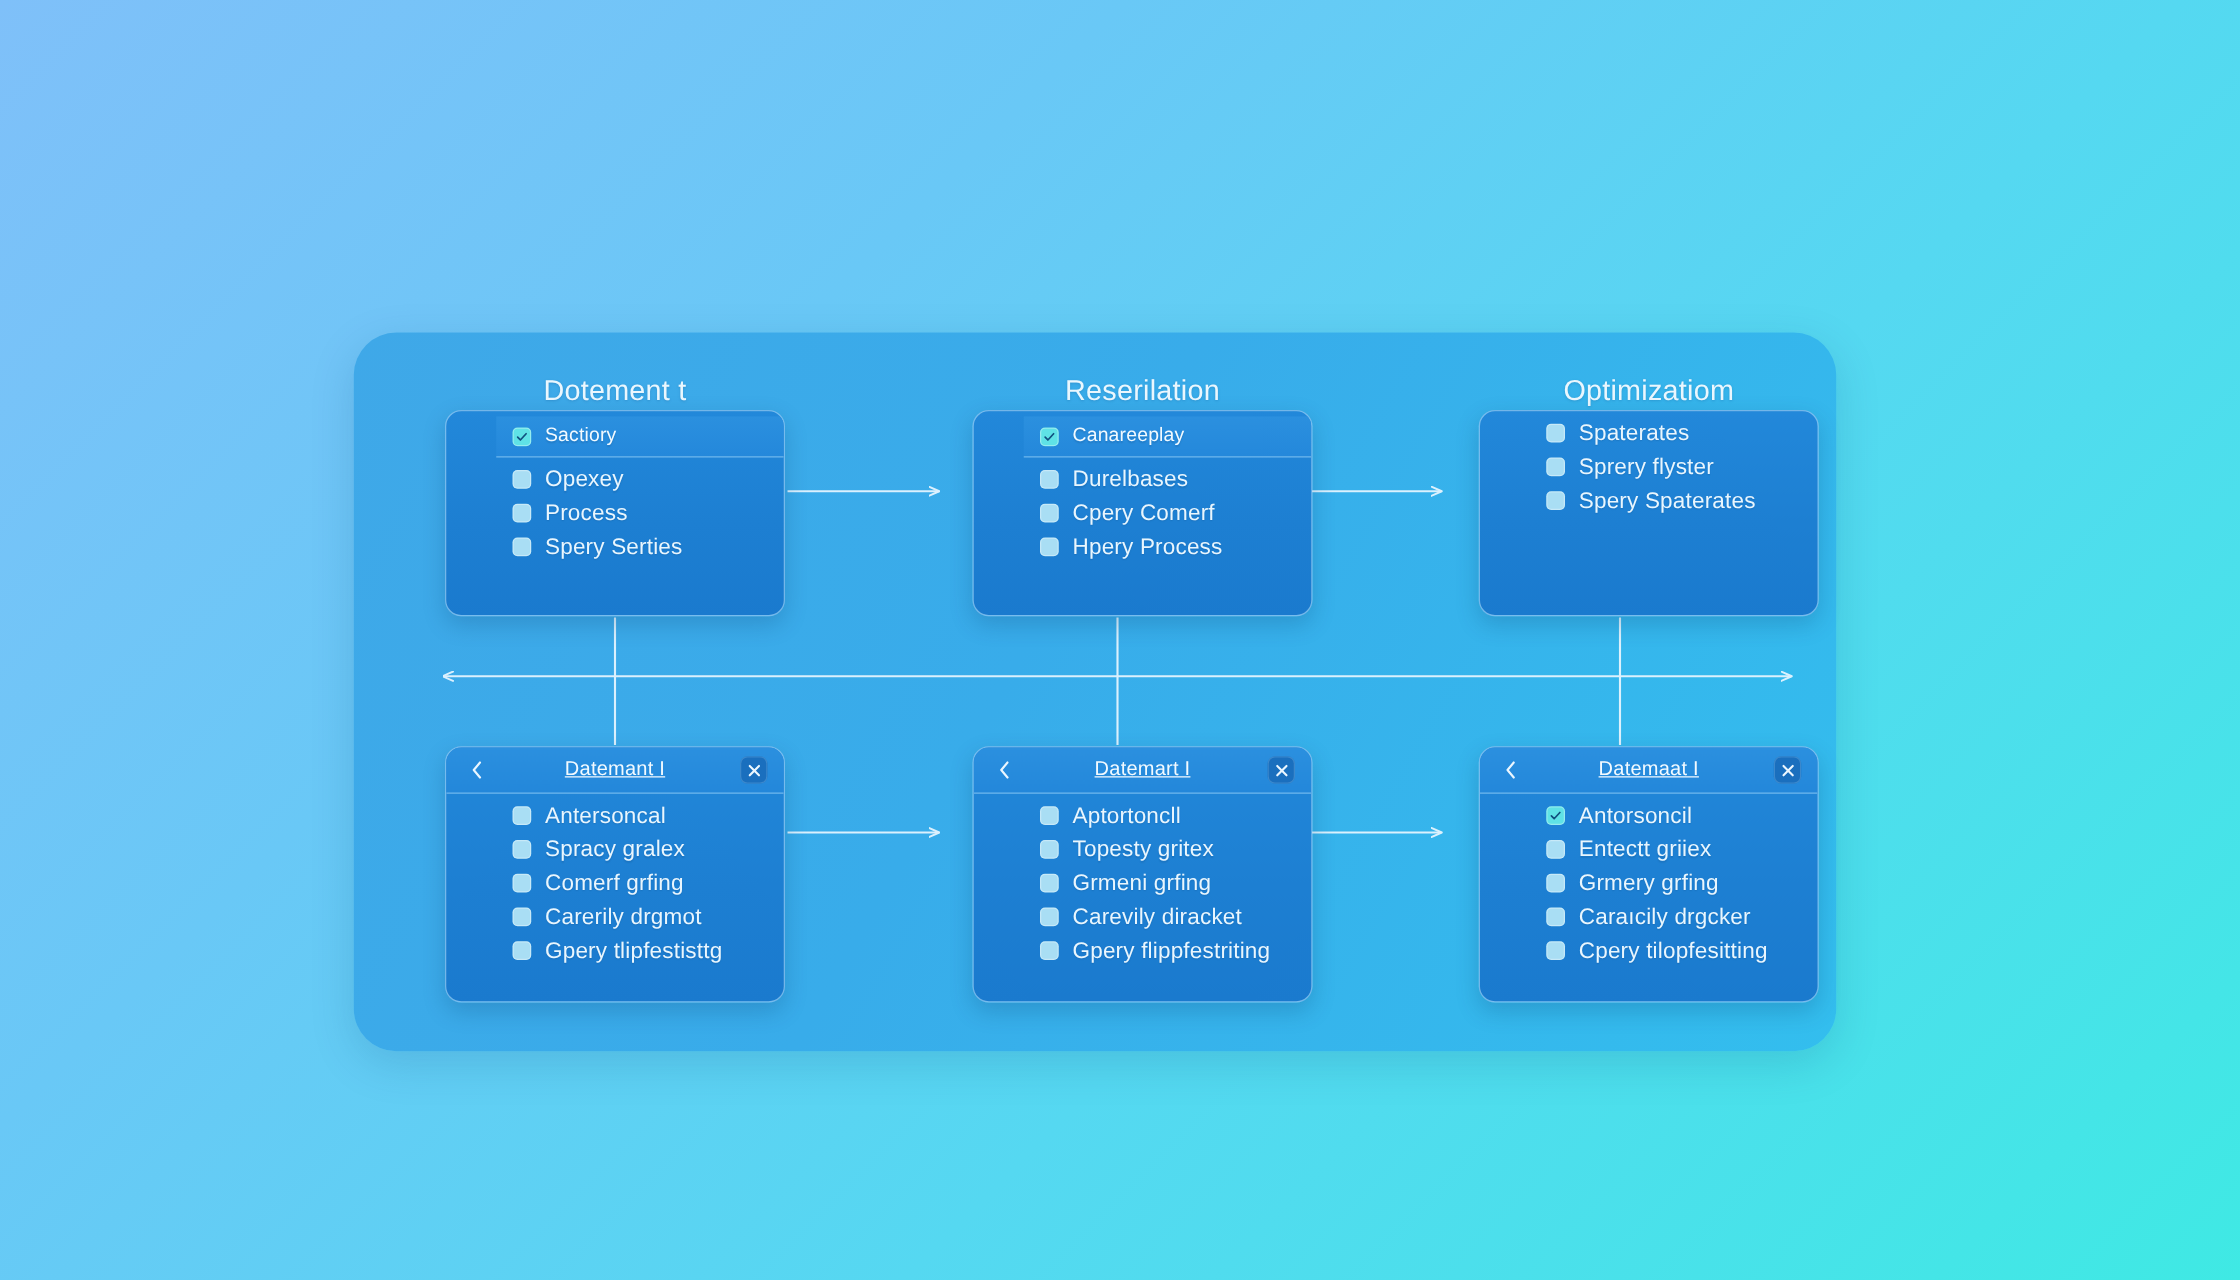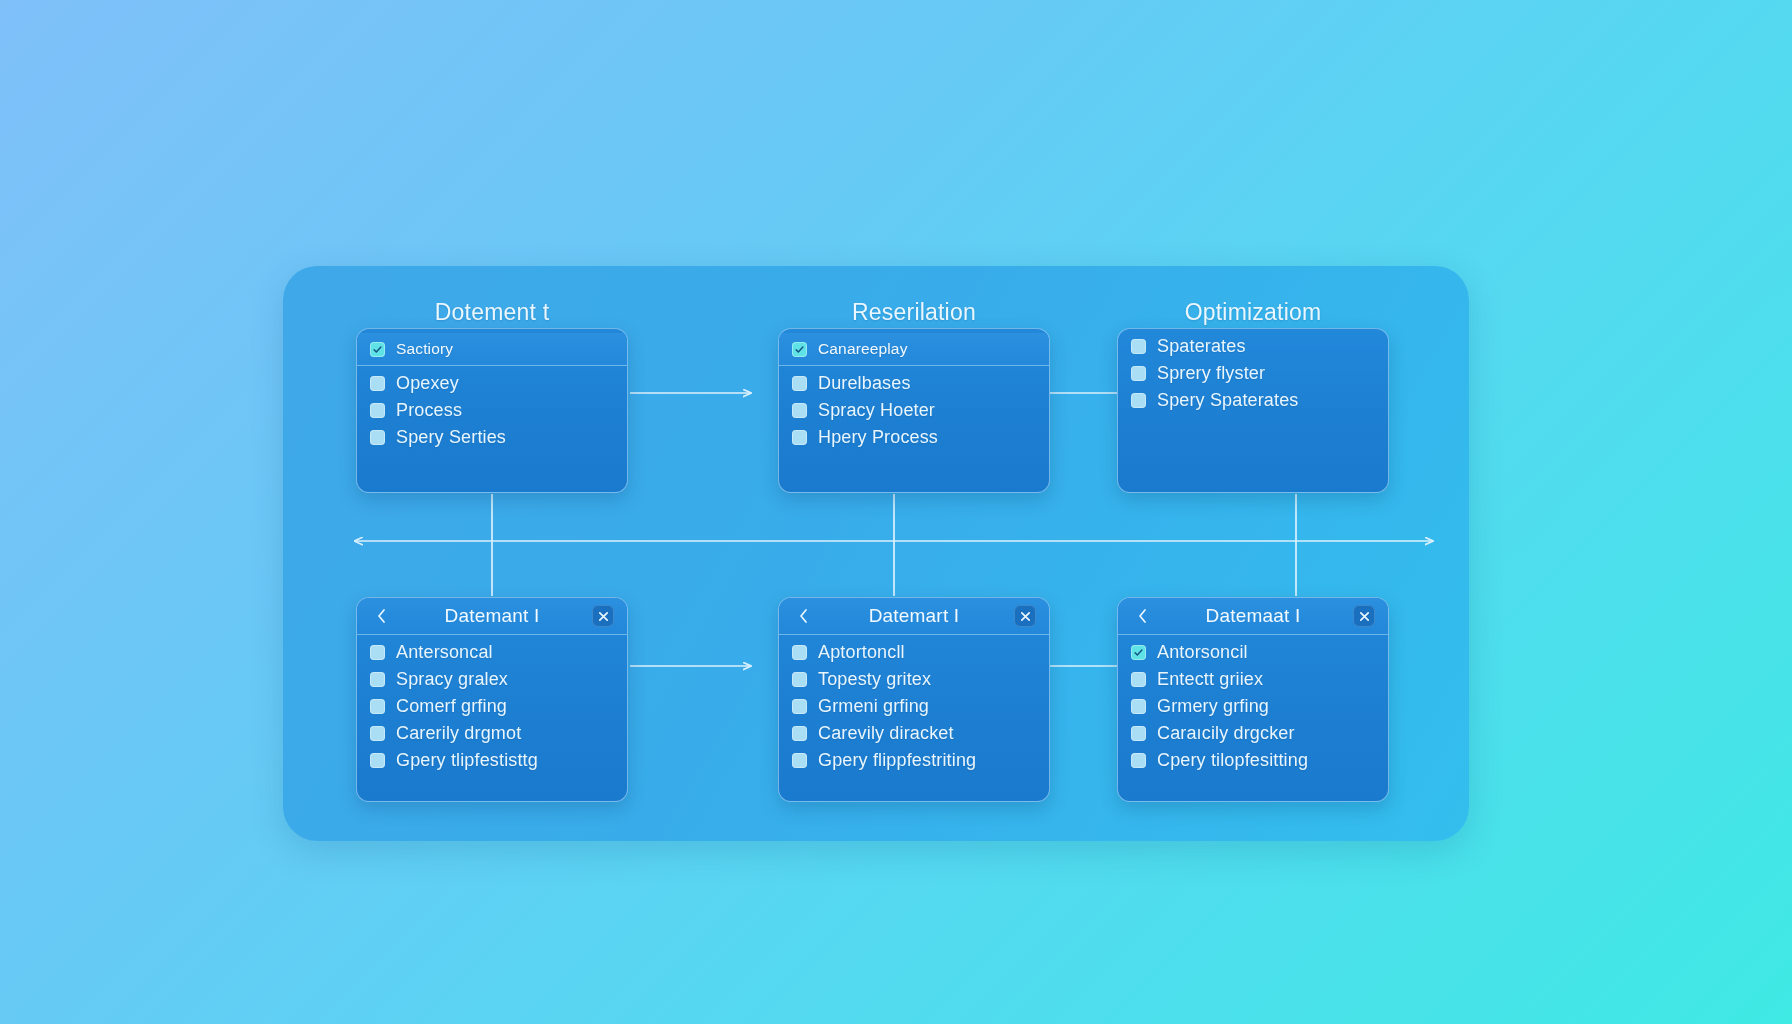--- a/index.html
+++ b/index.html
@@ -52,39 +52,40 @@
     box-shadow: 0 7px 18px rgba(8, 58, 110, 0.22);
     padding: 0;
     overflow: hidden;
   }
 
   .card.top    { top: 62px;  height: 165px; }
   .card.bottom { top: 331px; height: 205px; }
 
   .c1 { left: 73px; }
   .c2 { left: 495px; }
-  .c3 { left: 834px; }
+  .c3 { left: 900px; }
 
   
   .card-head {
     display: flex;
     align-items: center;
     height: 37px;
     padding: 0 13px;
     background: linear-gradient(180deg, #2B90DF 0%, #2387DA 100%);
     border-bottom: 1px solid rgba(175, 222, 252, 0.5);
     position: relative;
   }
 
   .card-head .head-title {
     flex: 1;
     text-align: center;
-    font-size: 19px;
+    font-size: 16px;
     color: #F2FAFF;
     letter-spacing: 0.2px;
+    text-decoration: underline;
   }
 
   .nav-back, .close-btn {
     width: 22px;
     height: 22px;
     display: flex;
     align-items: center;
     justify-content: center;
     color: #EAF6FF;
     flex: 0 0 auto;
@@ -100,20 +101,21 @@
 
   
   .rows { padding: 4px 0 6px 0; }
 
   .row {
     display: flex;
     align-items: center;
     gap: 11px;
     padding: 0 13px;
     height: 27px;
+    margin-left: 40px;
   }
 
   .row.first {
     height: 33px;
     background: linear-gradient(180deg, #2B90DF 0%, #2488DB 100%);
     border-bottom: 1px solid rgba(175, 222, 252, 0.5);
     margin-bottom: 4px;
   }
 
   .box {
@@ -218,21 +220,21 @@
             </svg>
         </span>
         <span class="label">Canareeplay</span>
       </div>
       <div class="row">
         <span class="box"></span>
         <span class="label">Durelbases</span>
       </div>
       <div class="row">
         <span class="box"></span>
-        <span class="label">Spracy Hoeter</span>
+        <span class="label">Cpery Comerf</span>
       </div>
       <div class="row">
         <span class="box"></span>
         <span class="label">Hpery Process</span>
       </div>
     </div>
   </div>
 
   <div class="card top c3">
     <div class="rows">

